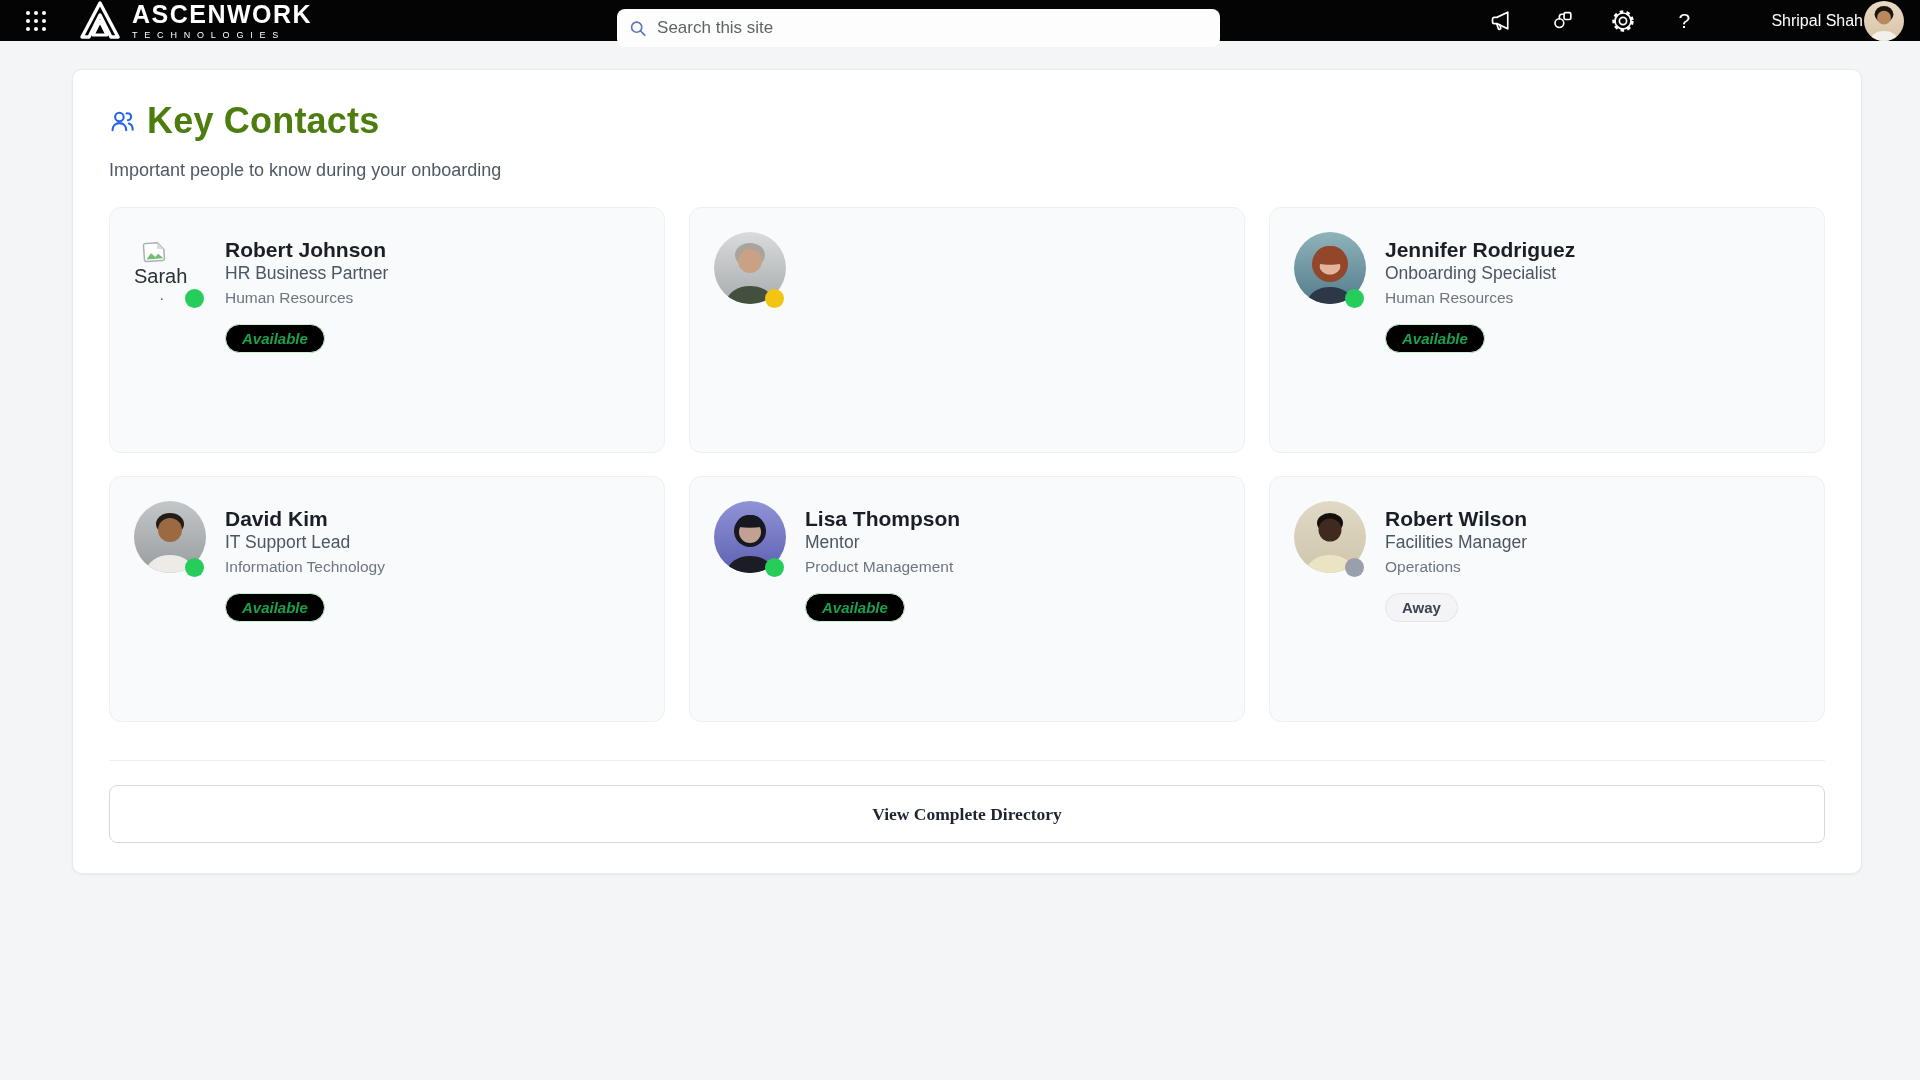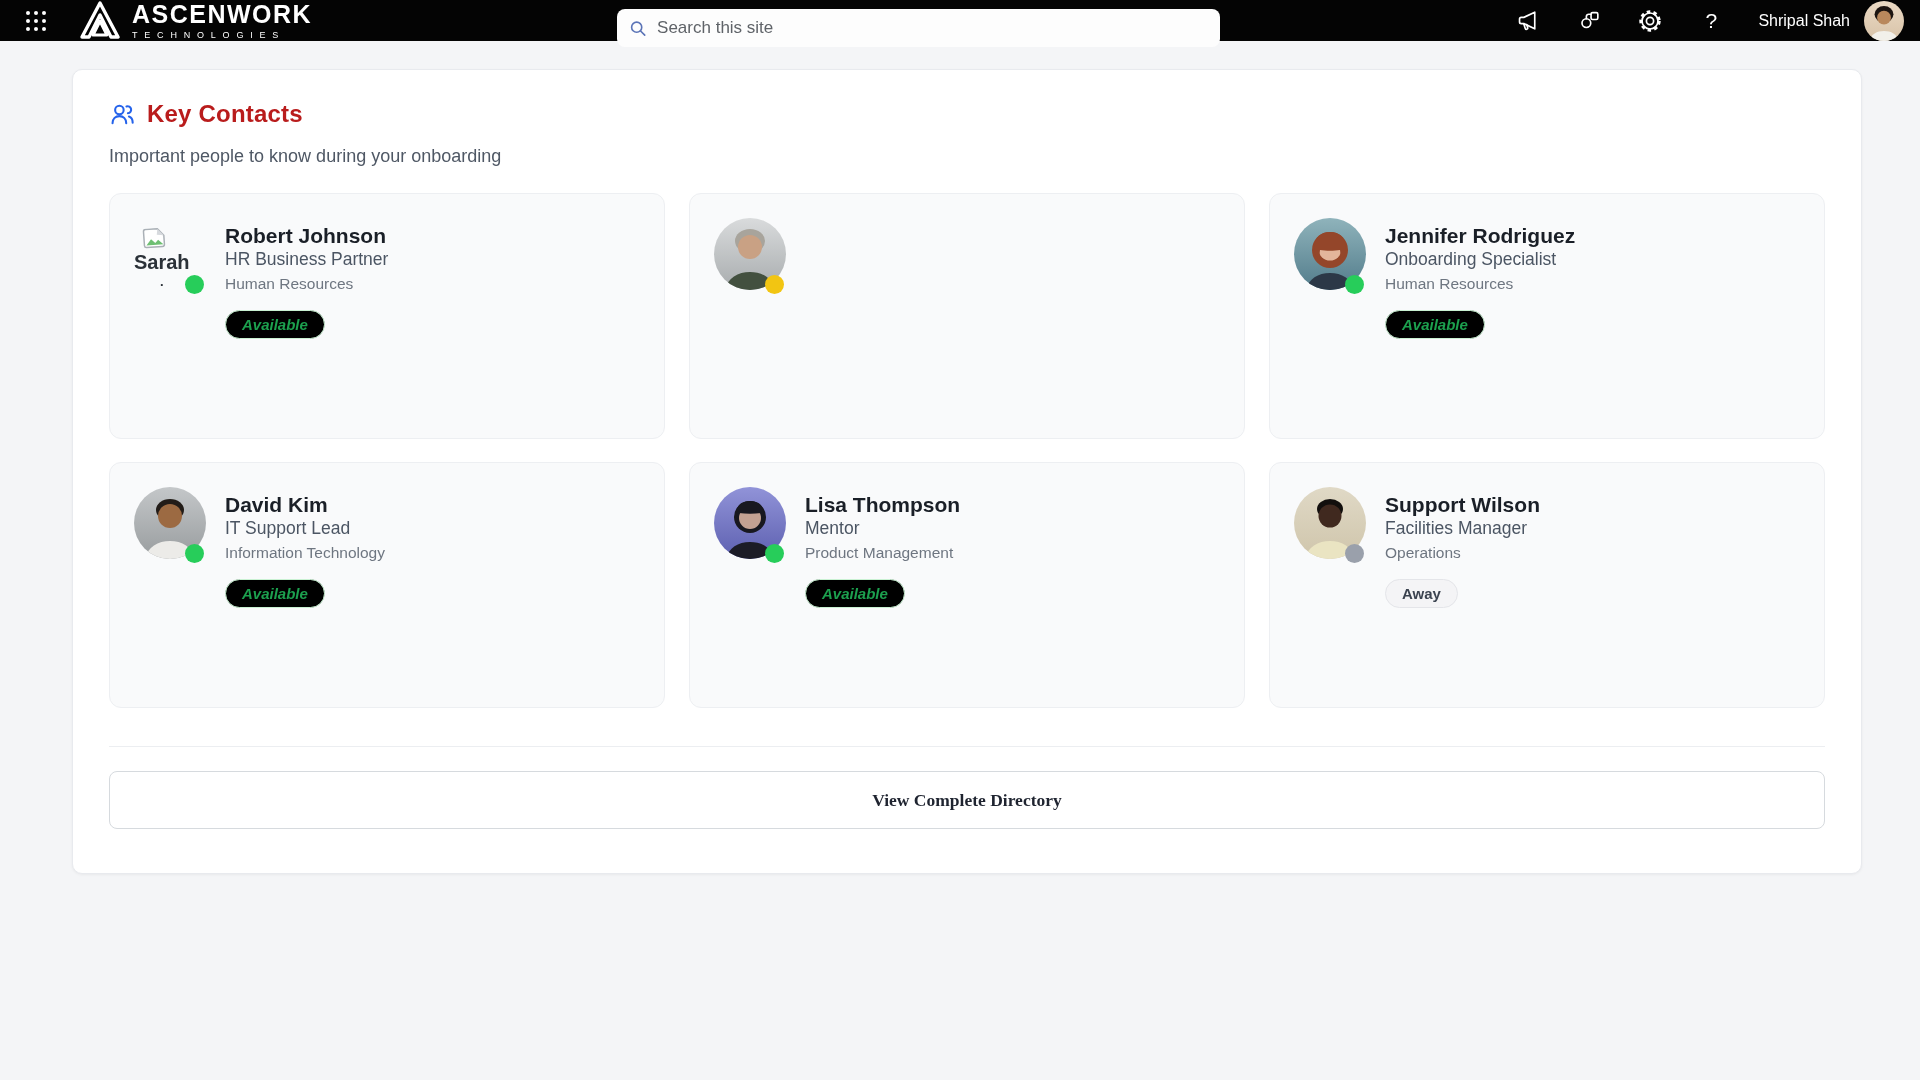--- a/index.html
+++ b/index.html
@@ -16,25 +16,25 @@
   .logo-text .brand-sub { color:#fff; font-size:9px; letter-spacing:6.8px; margin-top:3px; }
 
   .search { position:absolute; left:617px; top:9px; width:603px; height:38px; background:#fdfdfd; border-radius:8px; display:flex; align-items:center; padding:0 12px; gap:10px; }
   .search input { border:none; outline:none; background:transparent; font-size:17px; color:#3a3a3a; width:100%; font-family:"Liberation Sans",sans-serif; }
   .search input::placeholder { color:#5f6368; }
 
   .topbar-right { margin-left:auto; display:flex; align-items:center; gap:33px; }
   .tb-icon { width:28px; height:28px; display:flex; align-items:center; justify-content:center; background:none; border:none; cursor:pointer; color:#fff; }
   .tb-icon svg { display:block; }
   .help-glyph { color:#fff; font-size:21px; font-weight:400; }
-  .user { display:flex; align-items:center; gap:14px; cursor:pointer; }
+  .user { display:flex; align-items:center; gap:1px; cursor:pointer;margin-left:40px; }
   .user-name { color:#fff; font-size:16px; }
 
   
-  .avatar { position:relative; width:72px; height:72px; flex:0 0 72px;font-weight:bold; }
+  .avatar { position:relative; width:72px; height:72px; flex:0 0 72px; }
   .avatar .photo { width:72px; height:72px; border-radius:50%; overflow:hidden; background:linear-gradient(var(--bg1),var(--bg2)); display:block; }
   .avatar svg.sil { width:72px; height:72px; display:block; }
   svg.sil .hair  { fill:var(--hair); }
   svg.sil .skin  { fill:var(--skin); }
   svg.sil .shirt { fill:var(--shirt); }
   .av-michael  { --bg1:#d9dbdc; --bg2:#a8acae; --hair:#a8a49c; --skin:#c9a184; --shirt:#43503f; }
   .av-jennifer { --bg1:#8fb3bb; --bg2:#527c8b; --hair:#94462a; --skin:#e3b59b; --shirt:#2c3847; }
   .av-david    { --bg1:#c4c7c9; --bg2:#989c9e; --bg2:#989c9e; --hair:#221c18; --skin:#9c6a42; --shirt:#ecebe8; }
   .av-lisa     { --bg1:#9193d8; --bg2:#5d60b0; --hair:#181820; --skin:#c3a192; --shirt:#1c1c26; }
   .av-robert   { --bg1:#e0d9c6; --bg2:#cfc5ab; --hair:#120f0d; --skin:#40291f; --shirt:#eae4c2; }
@@ -49,21 +49,21 @@
 
   
   .avatar.broken { display:flex; flex-direction:column; align-items:flex-start; }
   .broken-glyph { margin:10px 0 2px 8px; transform:rotate(-4deg); }
   .alt-text { font-size:20px; color:#2b3138; line-height:1.15; }
   .alt-dot { font-size:13px; color:#2b3138; margin-left:26px; }
 
   
   .panel { margin:28px 58px 0 72px; height:805px; background:#fff; border:1px solid #e8eaee; border-radius:10px; box-shadow:0 1px 3px rgba(0,0,0,.05); padding:30px 36px 34px; }
   .panel-head { display:flex; align-items:center; gap:11px; }
-  .panel-title { font-size:24px; font-weight:700; color:#b91c1c; letter-spacing:.2px; }
+  .panel-title { font-size:36px; font-weight:700; color:#4d7c0f; letter-spacing:.2px; }
   .panel-sub { margin-top:18px; font-size:18px; color:#4f5865; }
 
   .grid { margin-top:26px; display:grid; grid-template-columns:repeat(3,1fr); column-gap:24px; row-gap:23px; }
   .card { height:246px; background:#f9fafb; border:1px solid #edeff2; border-radius:12px; padding:24px; display:flex; gap:19px; align-items:flex-start; }
   .c-name-row { display:flex; align-items:center; gap:13px; margin-top:6px; }
   .c-name { font-size:21px; font-weight:700; color:#1a1f27; }
   .c-role { margin-top:1px; font-size:17.5px; color:#4b5563; }
   .c-dept { margin-top:5px; font-size:15.5px; color:#6e7681; }
   .badge { display:inline-block; margin-top:17px; font-size:15px; font-weight:700; padding:5px 16px; border-radius:999px; }
   .badge-available { background:#000000; color:#1ca04e; border:1px solid #c9f1d2;font-style:italic; }
@@ -267,21 +267,21 @@
           <svg class="sil" viewBox="0 0 72 72">
             <ellipse class="hair" cx="36" cy="22" rx="13" ry="10"></ellipse>
             <circle class="skin" cx="36" cy="29" r="11.5"></circle>
             <path class="shirt" d="M11 76 c0-15 12-22 25-22 s25 7 25 22 z"></path>
           </svg>
         </span>
         <span class="dot dot-away"></span>
       </span>
       <div>
         <div class="c-name-row">
-            <span class="c-name">Support Wilson</span>
+            <span class="c-name">Robert Wilson</span>
           </div>
         <div class="c-role">Facilities Manager</div>
         <div class="c-dept">Operations</div>
         <span class="badge badge-away">Away</span>
       </div>
     </div>
 
   </div>
 
   <div class="divider"></div>

